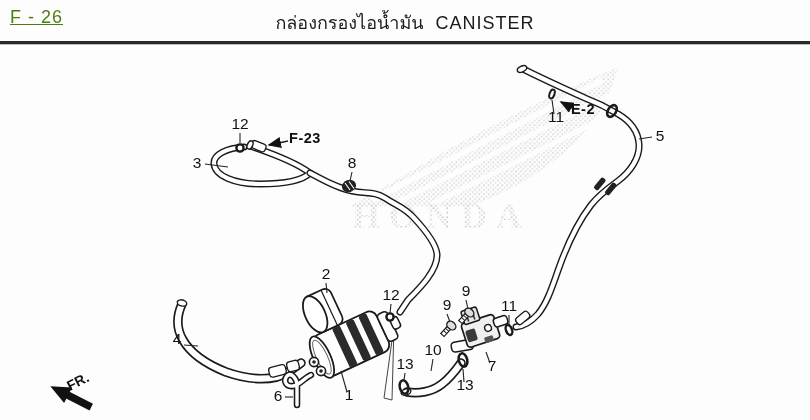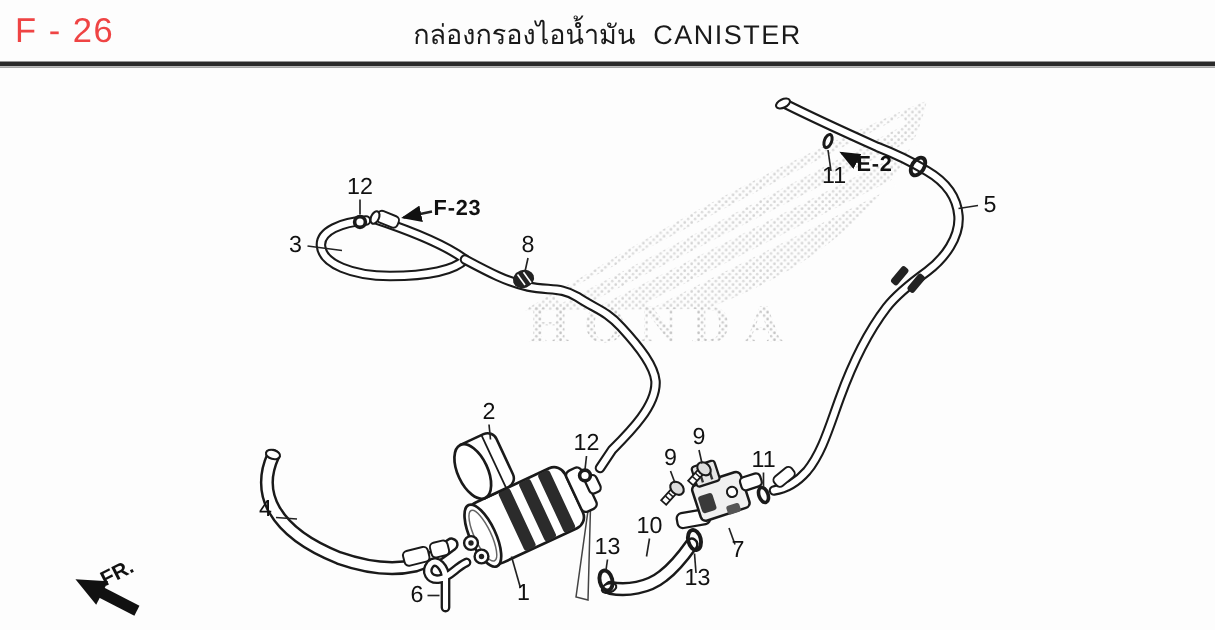--- a/index.html
+++ b/index.html
@@ -1,19 +1,19 @@
 <!DOCTYPE html>
 <html><head>
 <meta charset="utf-8">
 <style>
   html,body{margin:0;padding:0;background:#ffffff;}
   #page{position:relative;width:810px;height:420px;background:#fdfdfd;overflow:hidden;
         font-family:"Liberation Sans", sans-serif;color:#111;}
   #hdr{position:absolute;left:0;top:0;width:810px;height:43px;}
-  #hdr .code{position:absolute;left:10px;top:7px;font-size:23px;letter-spacing:1px;color:#ef4444;}
+  #hdr .code{position:absolute;left:10px;top:7px;font-size:18px;letter-spacing:1px;color:#4d7c0f;text-decoration:underline;}
   #hdr .title{position:absolute;left:0;top:8px;width:810px;text-align:center;font-size:18px;color:#1a1a1a;}
   #hdr .title .en{margin-left:12px;letter-spacing:1px;}
   #rule{position:absolute;left:0;top:41px;width:810px;height:3px;background:#2a2a2a;border-bottom:1px solid #bbb;}
   svg{position:absolute;left:0;top:0;}
   .callout{font-size:15.5px;fill:#111;}
   .callout.ref{font-weight:bold;font-size:14.5px;letter-spacing:.5px;}
   .ldr{stroke:#222;stroke-width:1.1;fill:none;}
   .ldr.arrow{stroke-width:1.6;}
 </style>
 </head>

